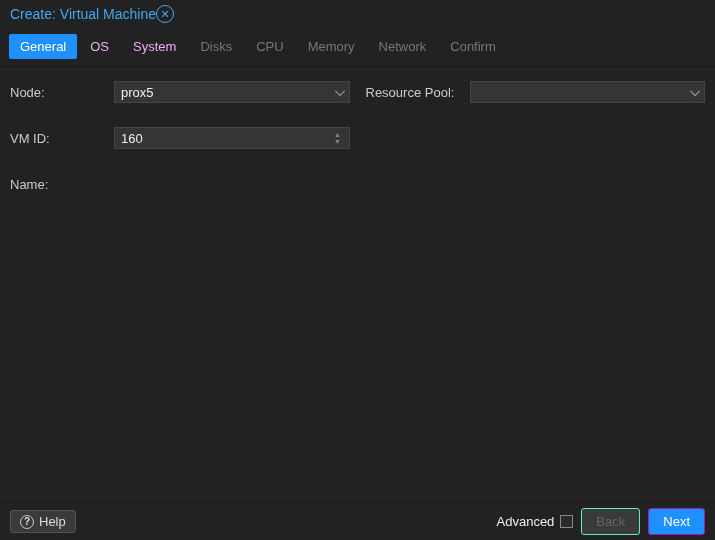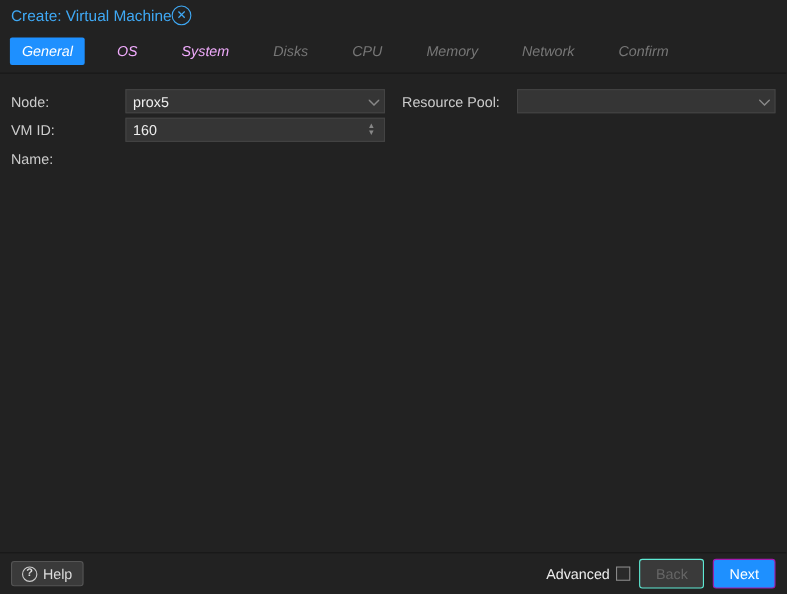--- a/index.html
+++ b/index.html
@@ -37,24 +37,23 @@
     display: flex;
     align-items: center;
     justify-content: center;
     cursor: pointer;
     color: #3fa9f5;
     font-size: 11px;
     line-height: 1;
   }
   .tabbar {
     display: flex;
-    gap: 16px;
+    gap: 0;
     padding: 4px 9px 7px 9px;
     border-bottom: 1px solid #181818;
-    font-style: italic;
   }
   .tab {
     padding: 5px 11px;
     color: #777;
     cursor: default;
     border-radius: 2px;
     font-size: 13px;
     margin-right: 2px;
   }
   .tab.active {
@@ -70,21 +69,21 @@
     display: flex;
     padding: 14px 10px;
     gap: 16px;
   }
   .col {
     width: 50%;
   }
   .form-row {
     display: flex;
     align-items: center;
-    margin-bottom: 4px;
+    margin-bottom: 24px;
     height: 22px;
   }
   .form-label {
     width: 104px;
     color: #ccc;
     font-size: 13px;
   }
   .form-field {
     flex: 1;
     position: relative;

